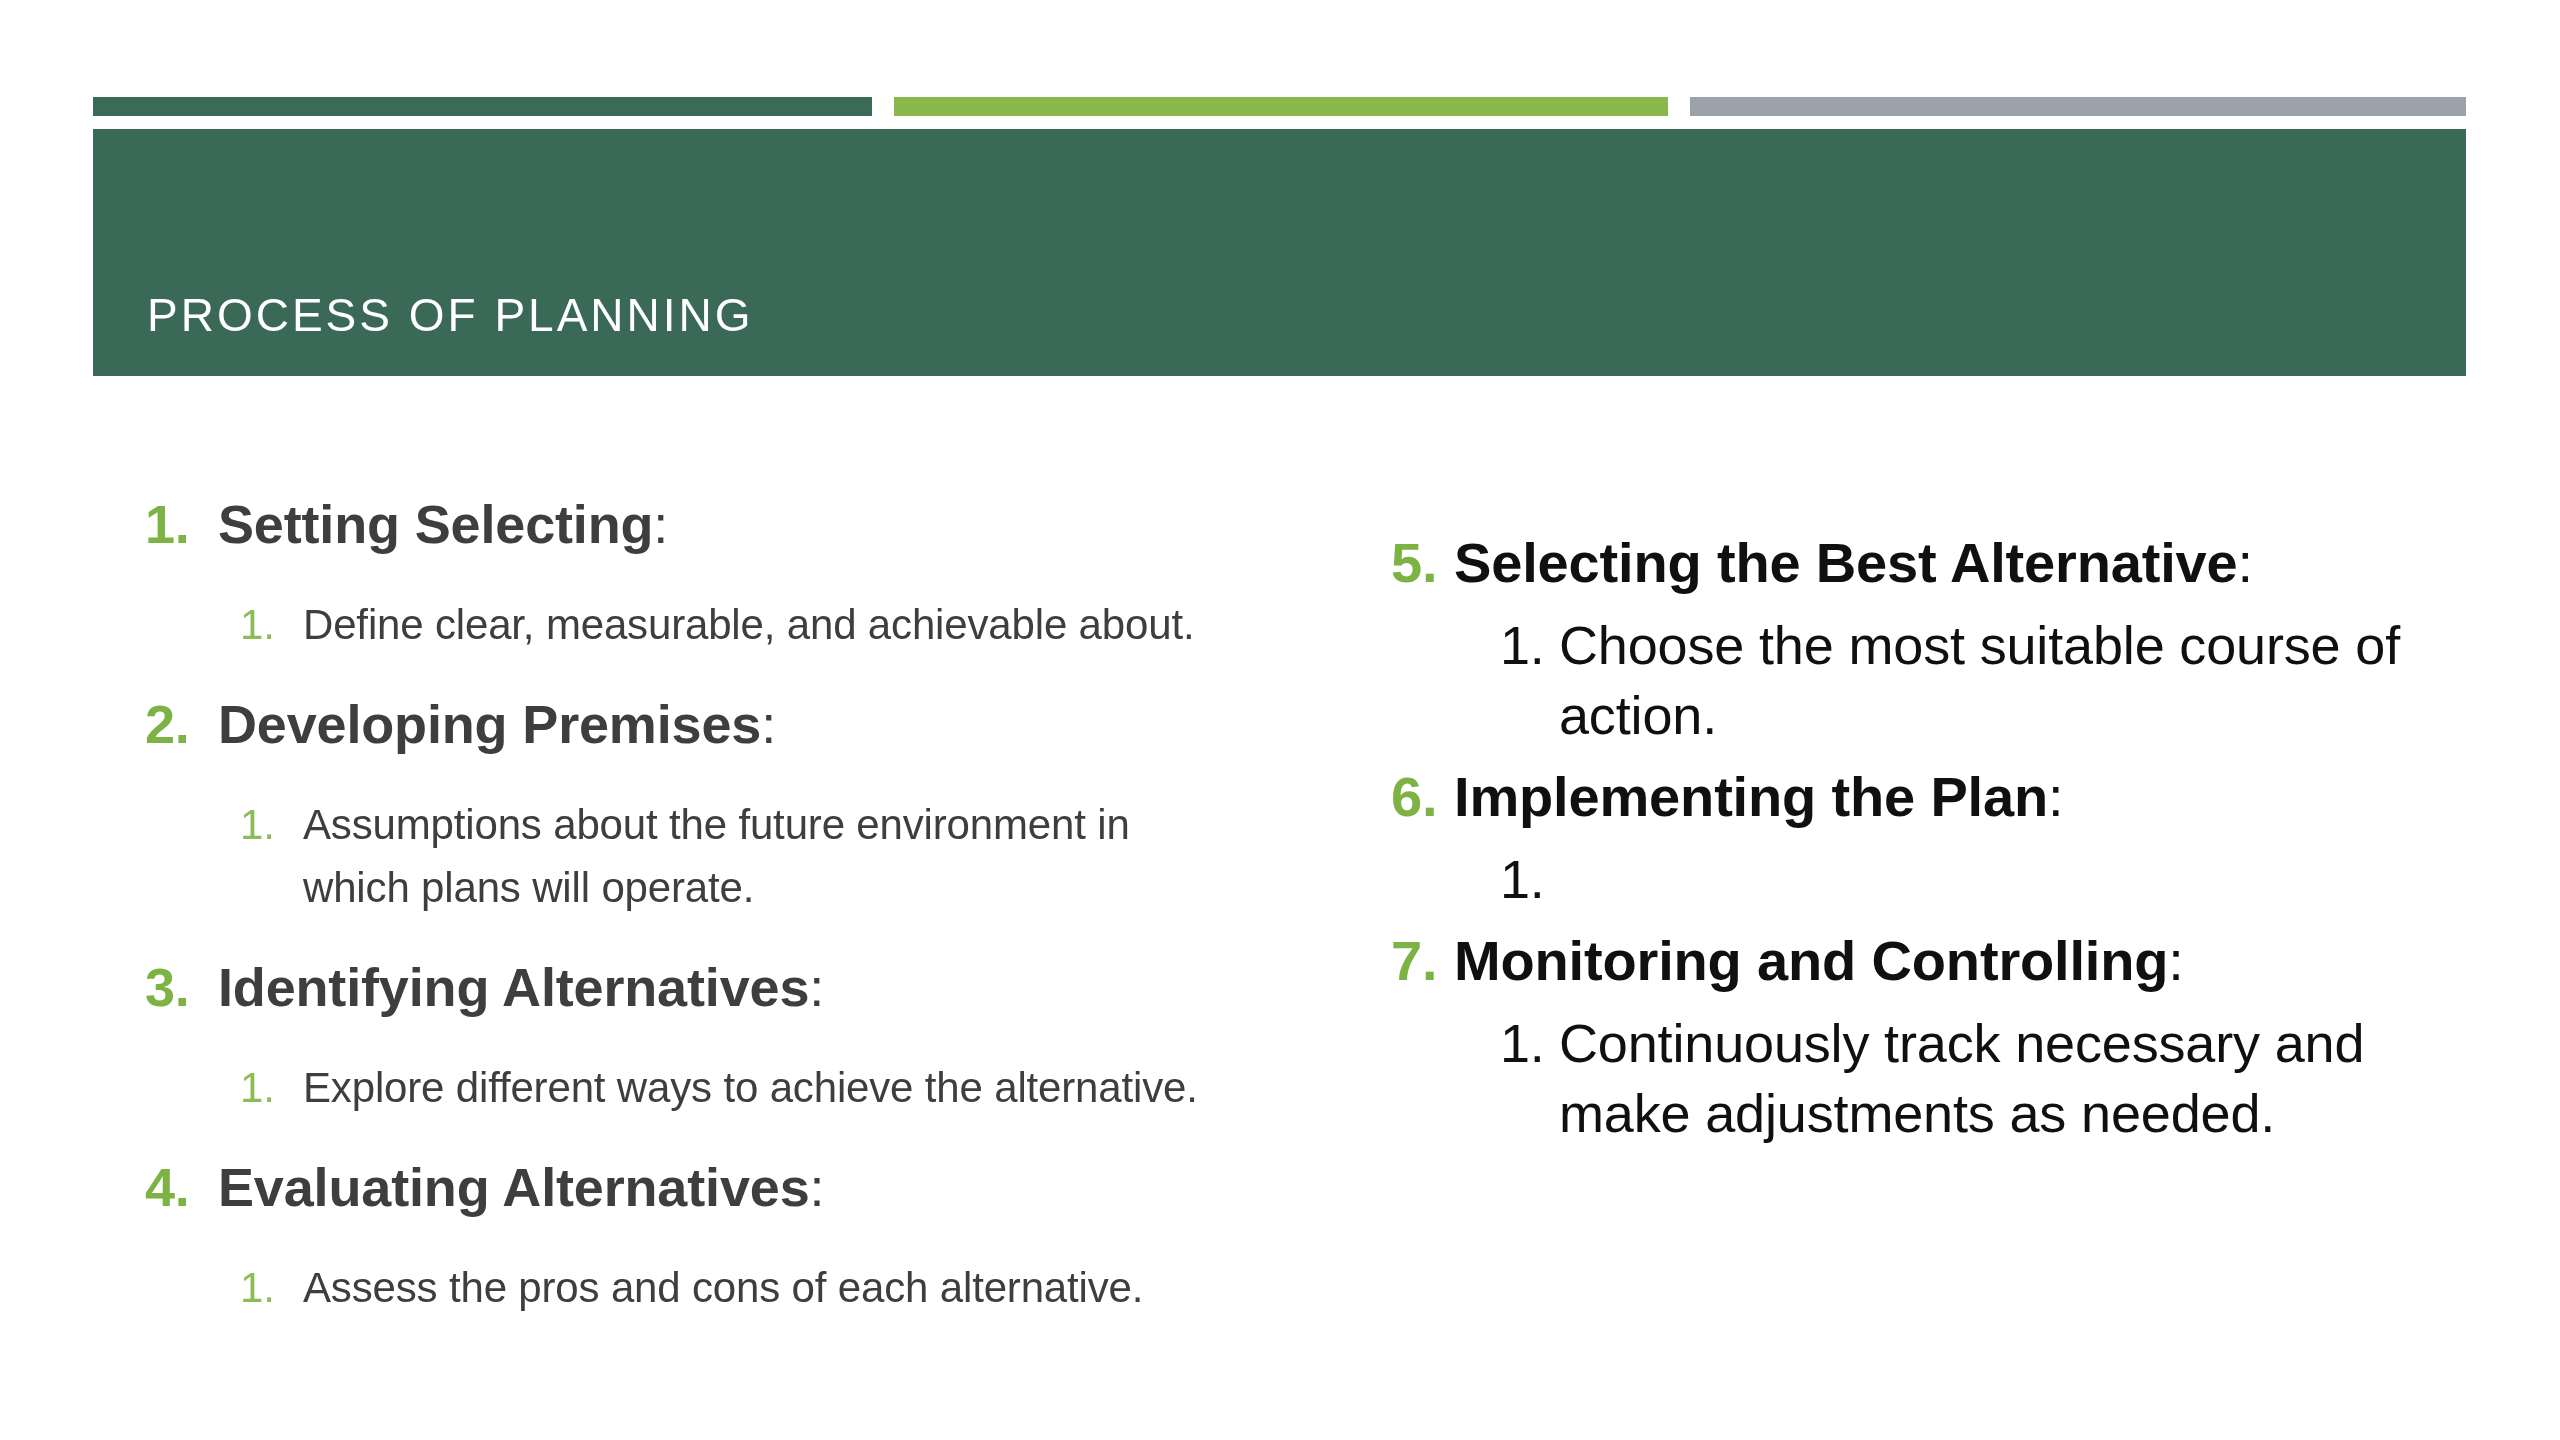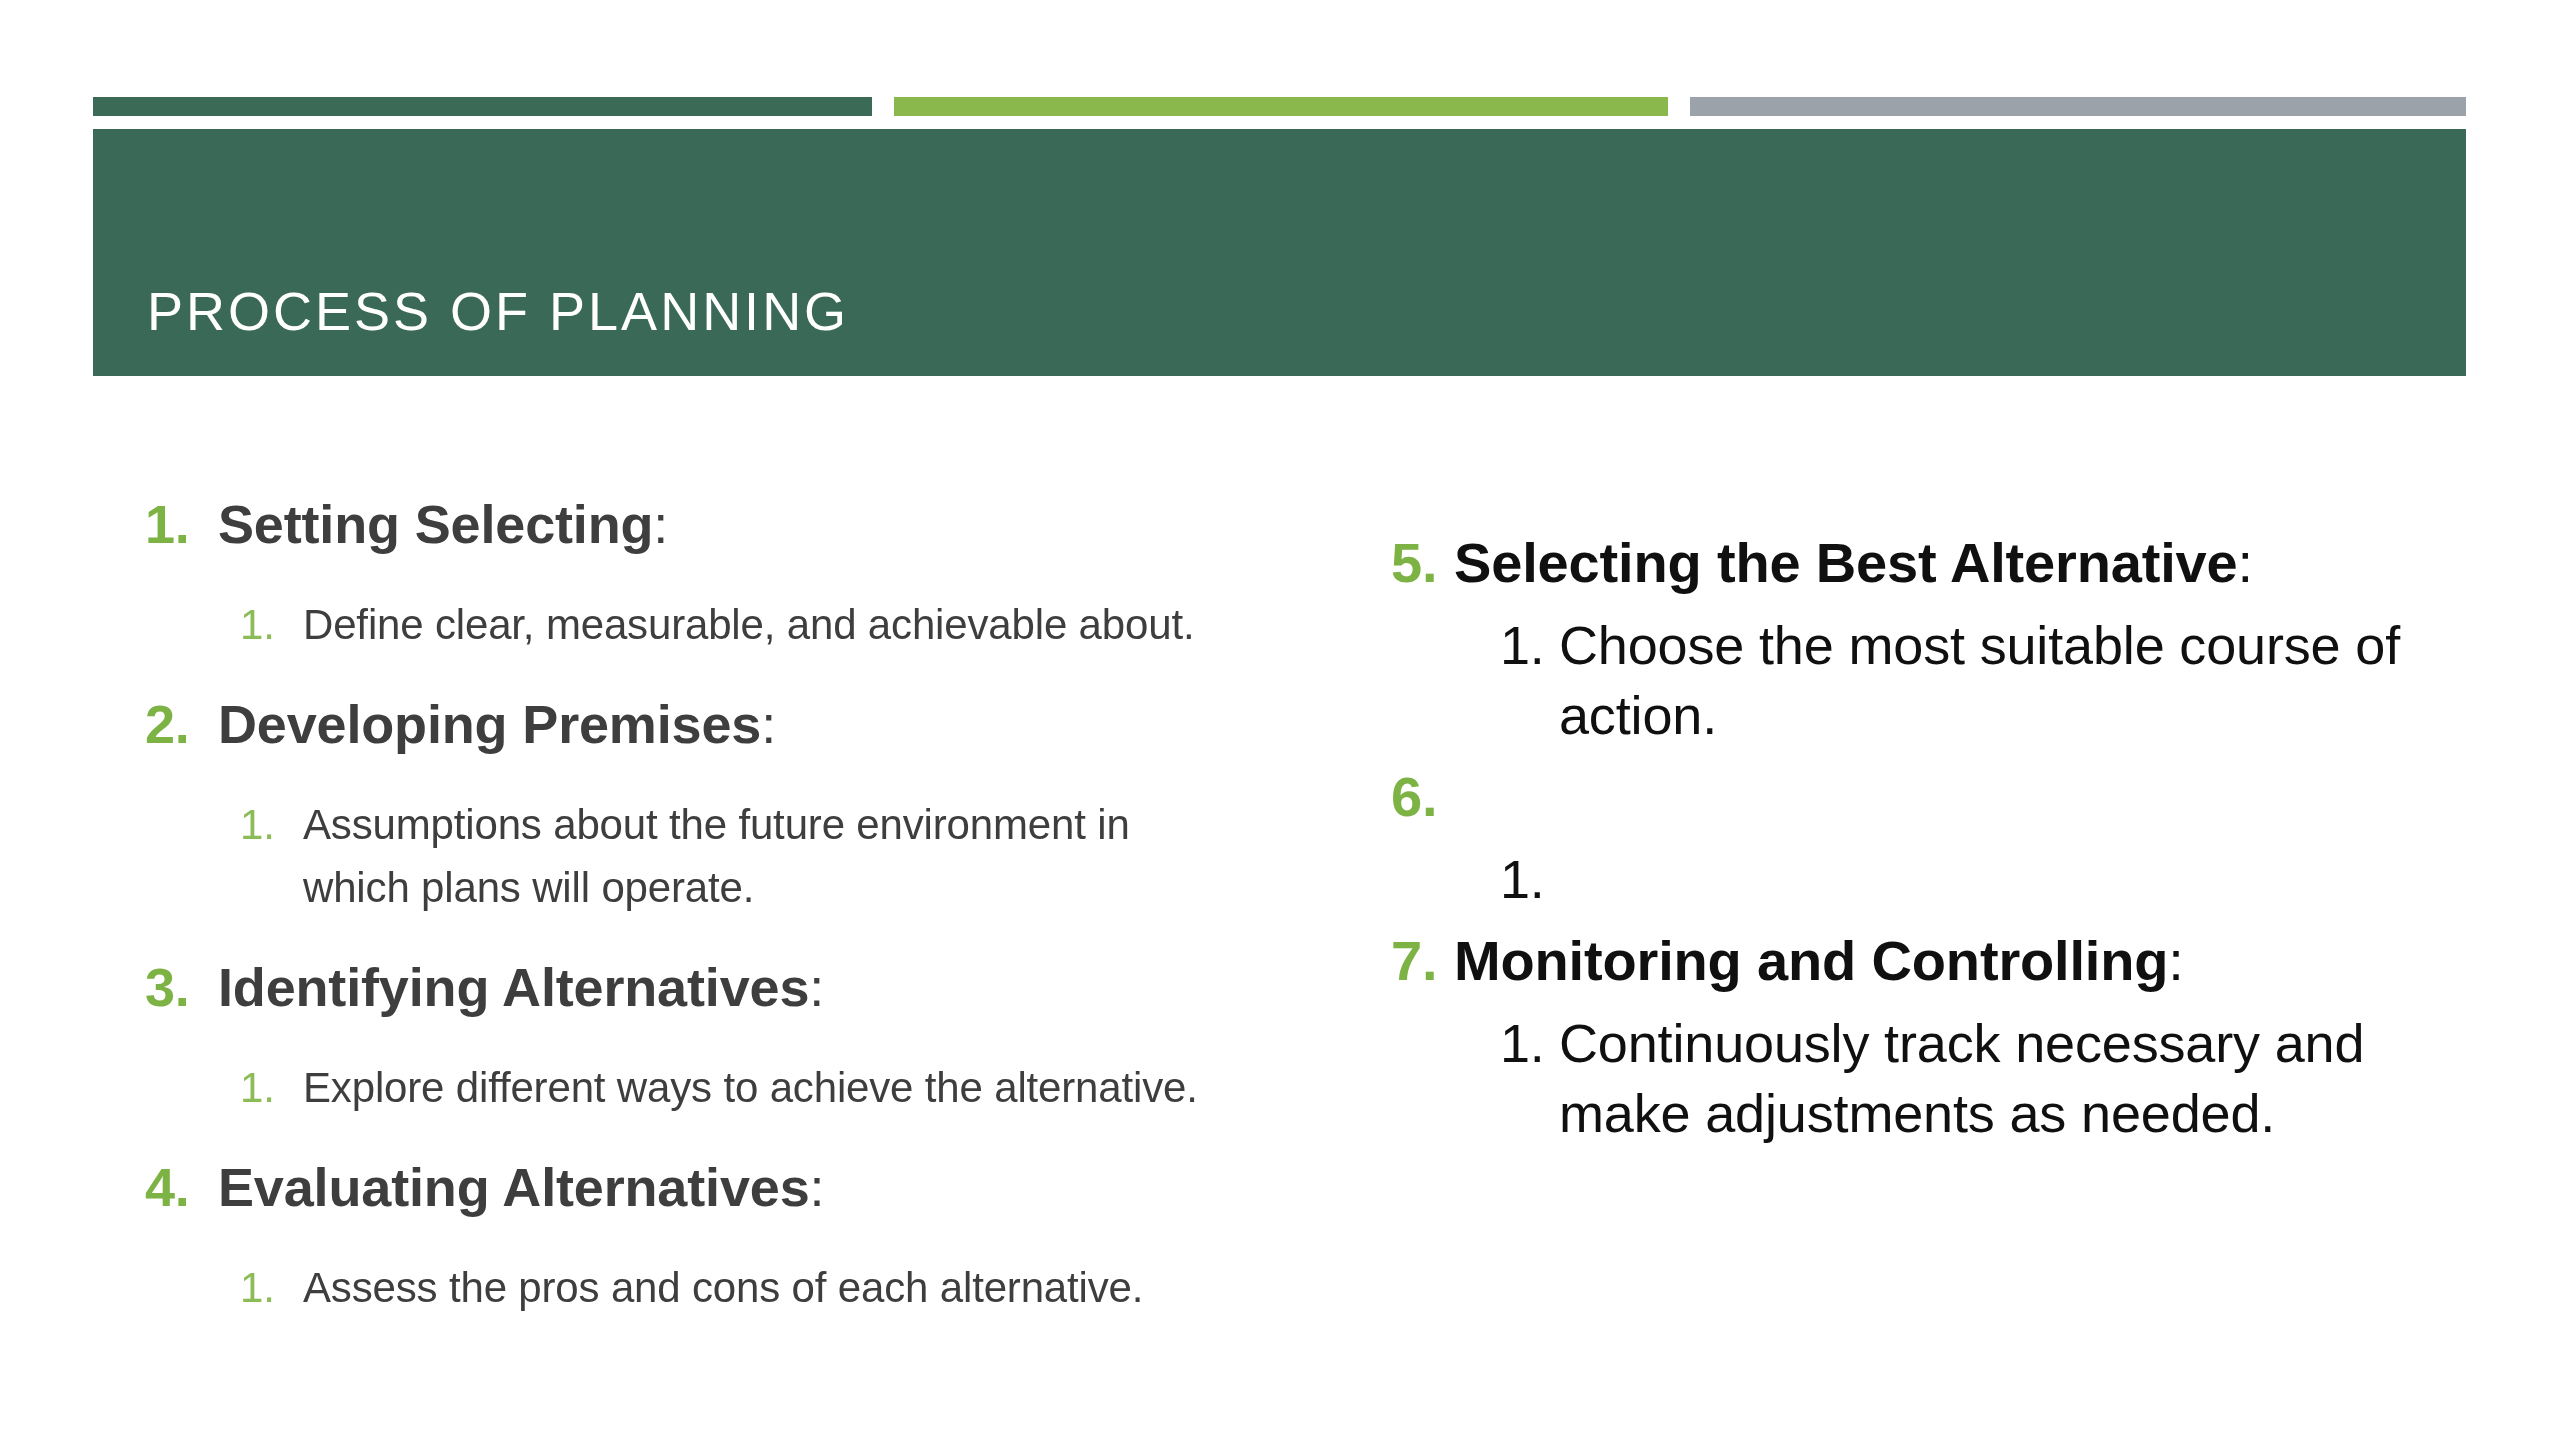--- a/index.html
+++ b/index.html
@@ -39,21 +39,21 @@
     top: 129px;
     width: 2373px;
     height: 247px;
     background: #3a6957;
   }
   .slide-title {
     position: absolute;
     left: 54px;
     bottom: 34px;
     color: #ffffff;
-    font-size: 54px;
+    font-size: 46px;
     font-weight: 400;
     letter-spacing: 3px;
     white-space: nowrap;
   }
 
   
   .col { position: absolute; }
   .col-left  { left: 145px;  top: 490px; width: 1230px; color: #3e3e3e; }
   .col-right { left: 1391px; top: 528px; width: 1120px; color: #101010; }
 
@@ -157,20 +157,21 @@
       </div>
       <div class="sub">
         <span class="subnum">1.</span>
         <span class="subtext">Choose the most suitable course of action.</span>
       </div>
     </div>
 
     <div class="item">
       <div class="item-head">
         <span class="num">6.</span>
+        <span class="head-text"><span>Implementing the Plan</span><span class="colon">:</span></span>
       </div>
       <div class="sub">
         <span class="subnum">1.</span>
       </div>
     </div>
 
     <div class="item">
       <div class="item-head">
         <span class="num">7.</span>
         <span class="head-text"><span>Monitoring and Controlling</span><span class="colon">:</span></span>

